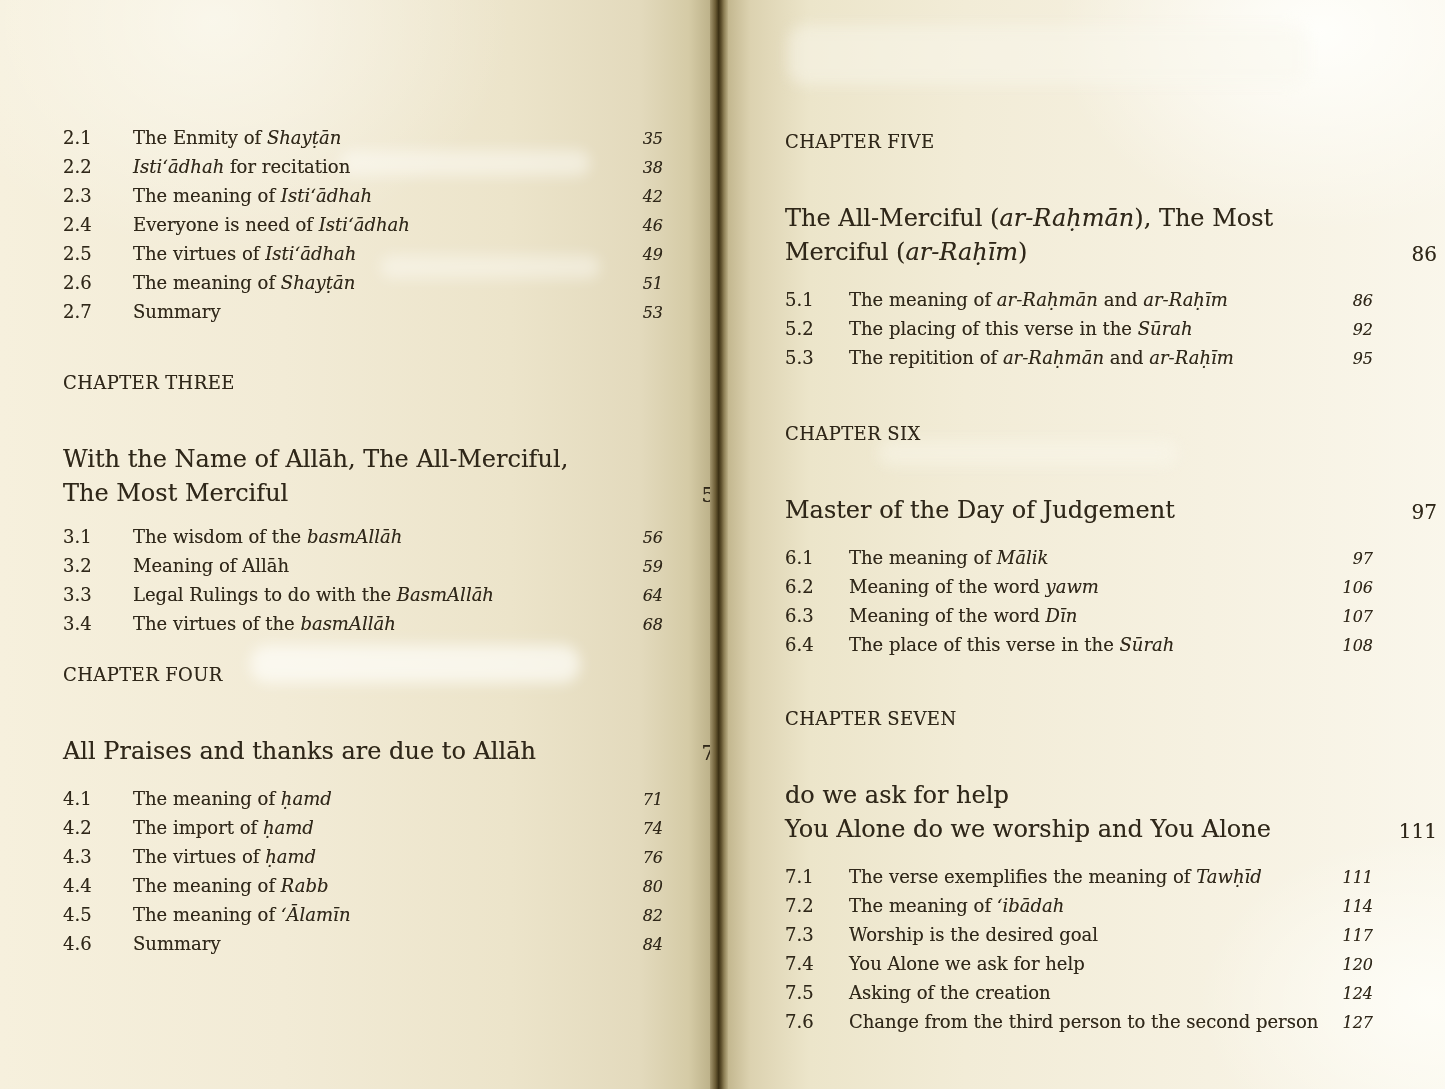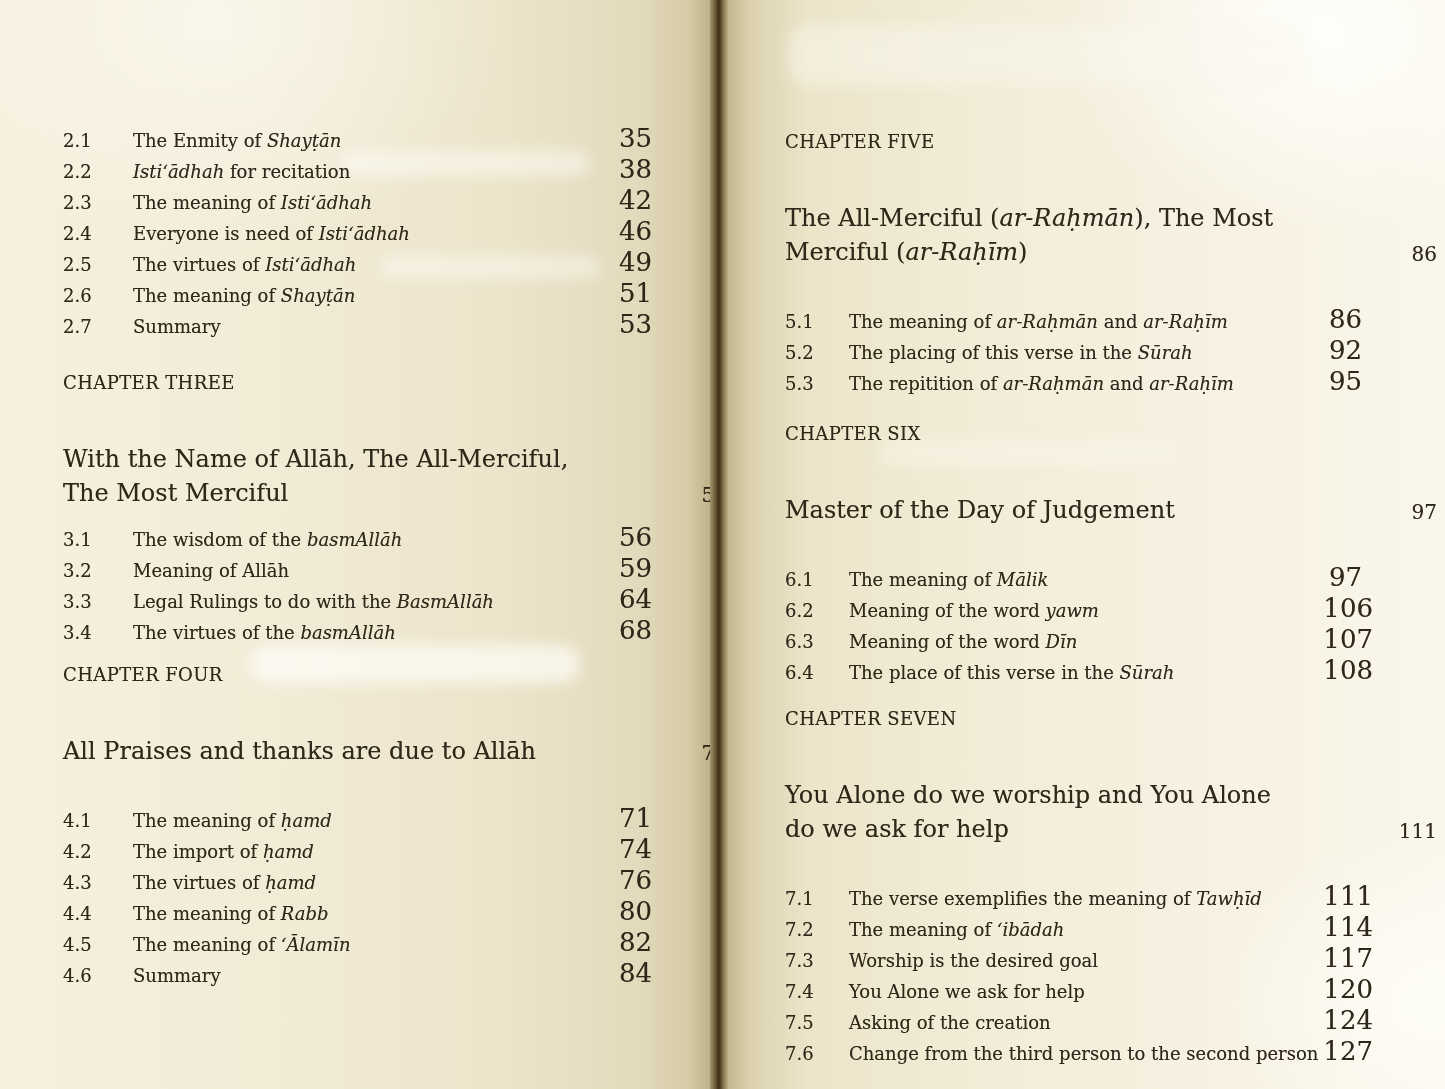--- a/index.html
+++ b/index.html
@@ -74,32 +74,32 @@
     position: relative;
     margin-top: 48px;
     font-size: 24px; line-height: 34px;
     padding-right: 64px;
   }
   .chapter-title .title-line { white-space: nowrap; }
   .chapter-title .pg {
     position: absolute; right: -64px; bottom: 3px;
     font-size: 20px; line-height: 24px;
   }
-  .items { margin-top: 36px; }
+  .items { margin-top: 17px; }
   .toc-section.tight .items { margin-top: 13px; }
   .toc-section.no-head .items { margin-top: 0; }
 
   .row {
     display: flex; align-items: baseline;
     font-size: 18px; line-height: 28px;
   }
   .row .num { flex: none; width: 70px; }
   .page-right .row .num { width: 64px; }
   .row .label { flex: 1; white-space: nowrap; overflow: visible; }
-  .row .pg { flex: none; min-width: 44px; text-align: left; font-size: 26px; }
+  .row .pg { flex: none; min-width: 44px; text-align: right; font-size: 16px; font-style: italic; }
 
   .book * { text-shadow: 0 0 0.5px rgba(47,39,25,0.45); }
 </style>
 </head>
 <body>
 
 <div class="book">
   <div class="page page-left">
     <div class="artifact a1"></div>
     <div class="artifact a2"></div>
@@ -293,22 +293,22 @@
     <span class="num">6.4</span>
     <span class="label"><span>The place of this verse in the </span><i>Sūrah</i></span>
     <span class="pg">108</span>
   </div>
 </div>
   </section>
 
   <section class="toc-section" style="top: 708px;">
     <div class="chapter-heading">CHAPTER SEVEN</div>
     <div class="chapter-title">
-      <div class="title-line"><span>You Alone do we worship and You Alone</span></div>
-          <div class="title-line"><span>do we ask for help</span></div>
+      <div class="title-line"><span>do we ask for help</span></div>
+          <div class="title-line"><span>You Alone do we worship and You Alone</span></div>
           <span class="pg">111</span>
     </div>
     <div class="items">
   <div class="row">
     <span class="num">7.1</span>
     <span class="label"><span>The verse exemplifies the meaning of </span><i>Tawḥīd</i></span>
     <span class="pg">111</span>
   </div>
 
   <div class="row">

